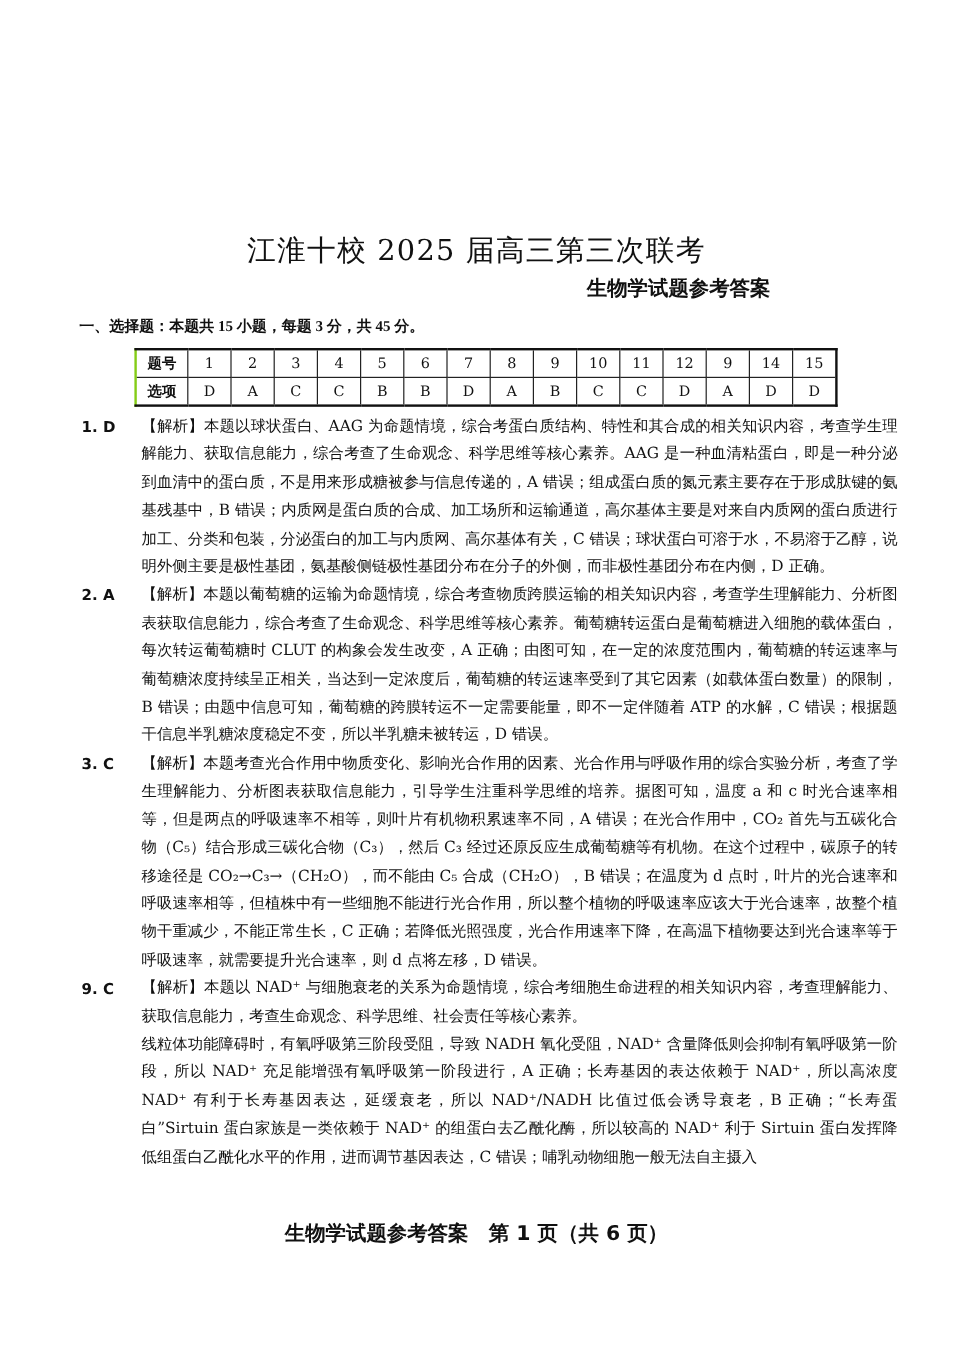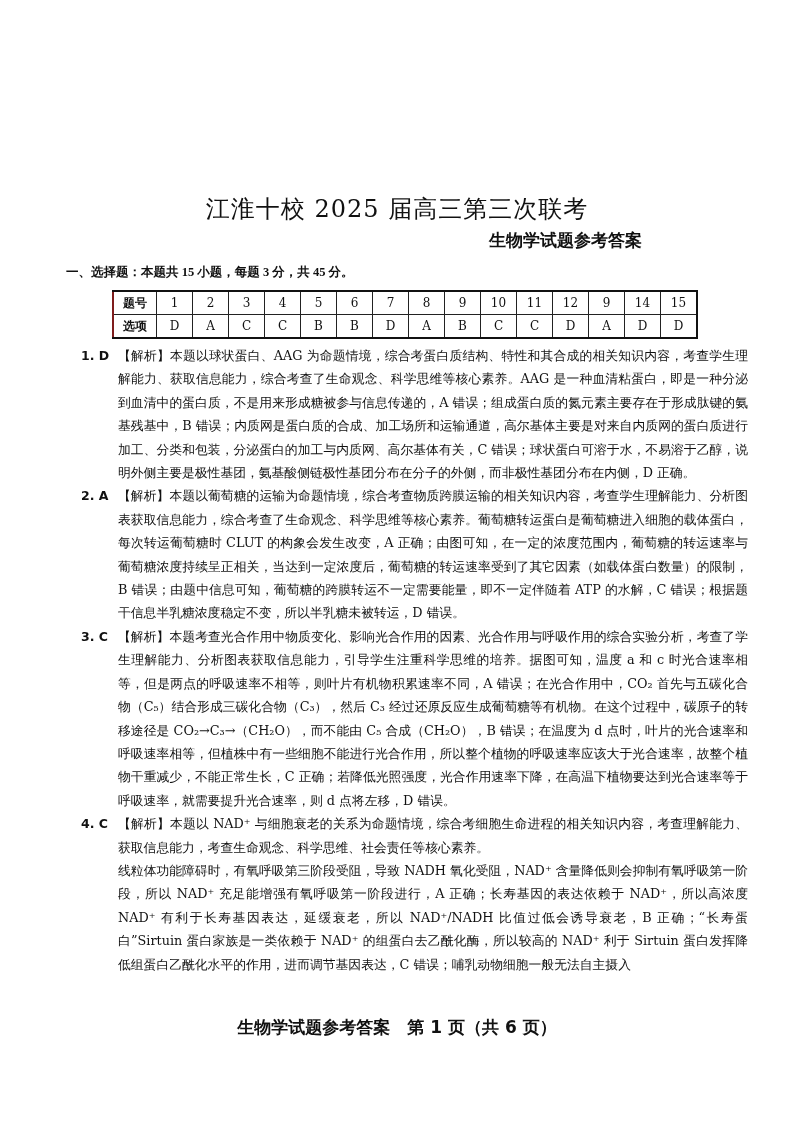--- a/index.html
+++ b/index.html
@@ -23,26 +23,26 @@
   table.ans {
     position: absolute; top: 290px; left: 112px; border-collapse: collapse;
     font-size: 12px;
   }
   table.ans td {
     border: 1px solid #222; height: 22px; width: 35px; text-align: center; padding: 0;
   }
   table.ans td.hdr { width: 42px; font-family: "DejaVu Sans", sans-serif; font-weight: bold; }
   table.ans tr:first-child td { border-top: 2px solid #111; }
   table.ans tr:last-child td { border-bottom: 2px solid #111; }
-  table.ans td:first-child { border-left: 2px solid #7f1d1d; }
+  table.ans td:first-child { border-left: 2px solid #84cc16; }
   table.ans td:last-child { border-right: 2px solid #111; }
 
   .items { position: absolute; top: 344px; left: 68px; width: 680px; }
   .item { position: relative; padding-left: 50px; font-size: 12.8px; line-height: 23.4px; }
-  .item-no { position: absolute; left: 13px; top: 0; font-weight: bold; font-family: "DejaVu Sans", sans-serif; font-size: 12.5px; }
+  .item-no { position: absolute; left: 0; top: 0; font-weight: bold; font-family: "DejaVu Sans", sans-serif; font-size: 12.5px; }
   .para { text-align: justify; }
   .footer {
     position: absolute; top: 1016px; left: 0; width: 794px; text-align: center;
     font-size: 17px; font-weight: bold; font-family: "DejaVu Sans", sans-serif;
   }
 </style>
 </head>
 <body>
 
 <div class="title">江淮十校 2025 届高三第三次联考</div>
@@ -97,19 +97,19 @@
     </div>
     <div class="item">
       <span class="item-no">2. A</span>
       <div class="para">【解析】本题以葡萄糖的运输为命题情境，综合考查物质跨膜运输的相关知识内容，考查学生理解能力、分析图表获取信息能力，综合考查了生命观念、科学思维等核心素养。葡萄糖转运蛋白是葡萄糖进入细胞的载体蛋白，每次转运葡萄糖时 CLUT 的构象会发生改变，A 正确；由图可知，在一定的浓度范围内，葡萄糖的转运速率与葡萄糖浓度持续呈正相关，当达到一定浓度后，葡萄糖的转运速率受到了其它因素（如载体蛋白数量）的限制，B 错误；由题中信息可知，葡萄糖的跨膜转运不一定需要能量，即不一定伴随着 ATP 的水解，C 错误；根据题干信息半乳糖浓度稳定不变，所以半乳糖未被转运，D 错误。</div>
     </div>
     <div class="item">
       <span class="item-no">3. C</span>
       <div class="para">【解析】本题考查光合作用中物质变化、影响光合作用的因素、光合作用与呼吸作用的综合实验分析，考查了学生理解能力、分析图表获取信息能力，引导学生注重科学思维的培养。据图可知，温度 a 和 c 时光合速率相等，但是两点的呼吸速率不相等，则叶片有机物积累速率不同，A 错误；在光合作用中，CO₂ 首先与五碳化合物（C₅）结合形成三碳化合物（C₃），然后 C₃ 经过还原反应生成葡萄糖等有机物。在这个过程中，碳原子的转移途径是 CO₂→C₃→（CH₂O），而不能由 C₅ 合成（CH₂O），B 错误；在温度为 d 点时，叶片的光合速率和呼吸速率相等，但植株中有一些细胞不能进行光合作用，所以整个植物的呼吸速率应该大于光合速率，故整个植物干重减少，不能正常生长，C 正确；若降低光照强度，光合作用速率下降，在高温下植物要达到光合速率等于呼吸速率，就需要提升光合速率，则 d 点将左移，D 错误。</div>
     </div>
     <div class="item">
-      <span class="item-no">4. C</span>
+      <span class="item-no">9. C</span>
       <div class="para">【解析】本题以 NAD⁺ 与细胞衰老的关系为命题情境，综合考细胞生命进程的相关知识内容，考查理解能力、获取信息能力，考查生命观念、科学思维、社会责任等核心素养。</div>
       <div class="para">线粒体功能障碍时，有氧呼吸第三阶段受阻，导致 NADH 氧化受阻，NAD⁺ 含量降低则会抑制有氧呼吸第一阶段，所以 NAD⁺ 充足能增强有氧呼吸第一阶段进行，A 正确；长寿基因的表达依赖于 NAD⁺，所以高浓度 NAD⁺ 有利于长寿基因表达，延缓衰老，所以 NAD⁺/NADH 比值过低会诱导衰老，B 正确；“长寿蛋白”Sirtuin 蛋白家族是一类依赖于 NAD⁺ 的组蛋白去乙酰化酶，所以较高的 NAD⁺ 利于 Sirtuin 蛋白发挥降低组蛋白乙酰化水平的作用，进而调节基因表达，C 错误；哺乳动物细胞一般无法自主摄入</div>
     </div>
   </div>
 
 <div class="footer">生物学试题参考答案　第 1 页（共 6 页）</div>
 
 </body></html>

